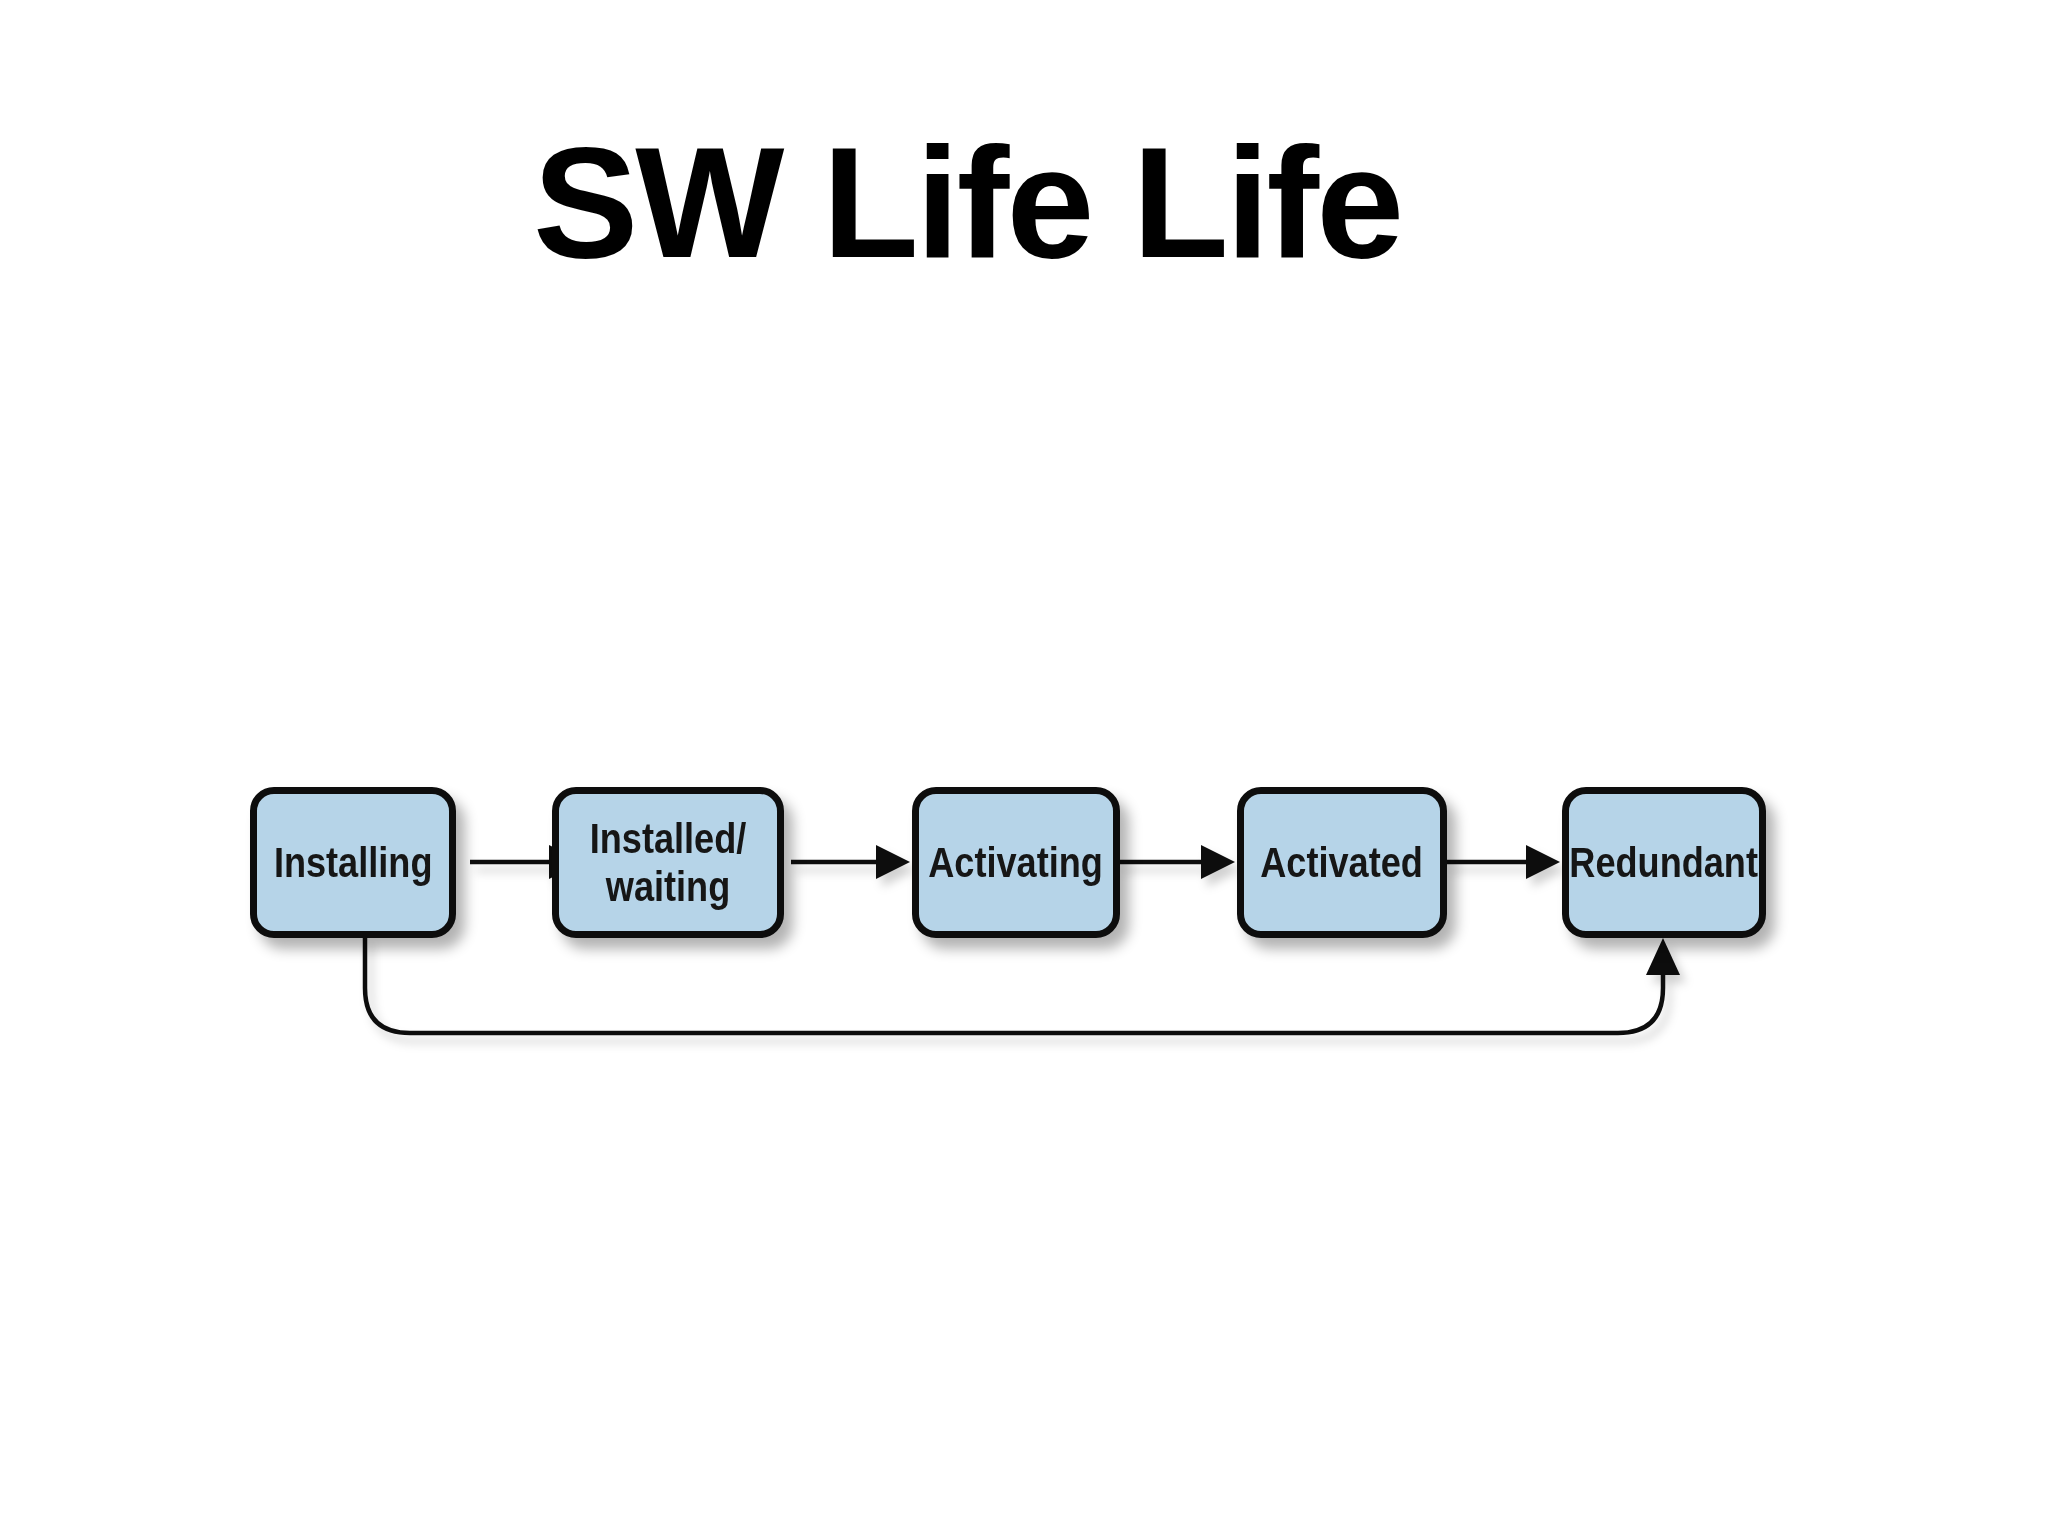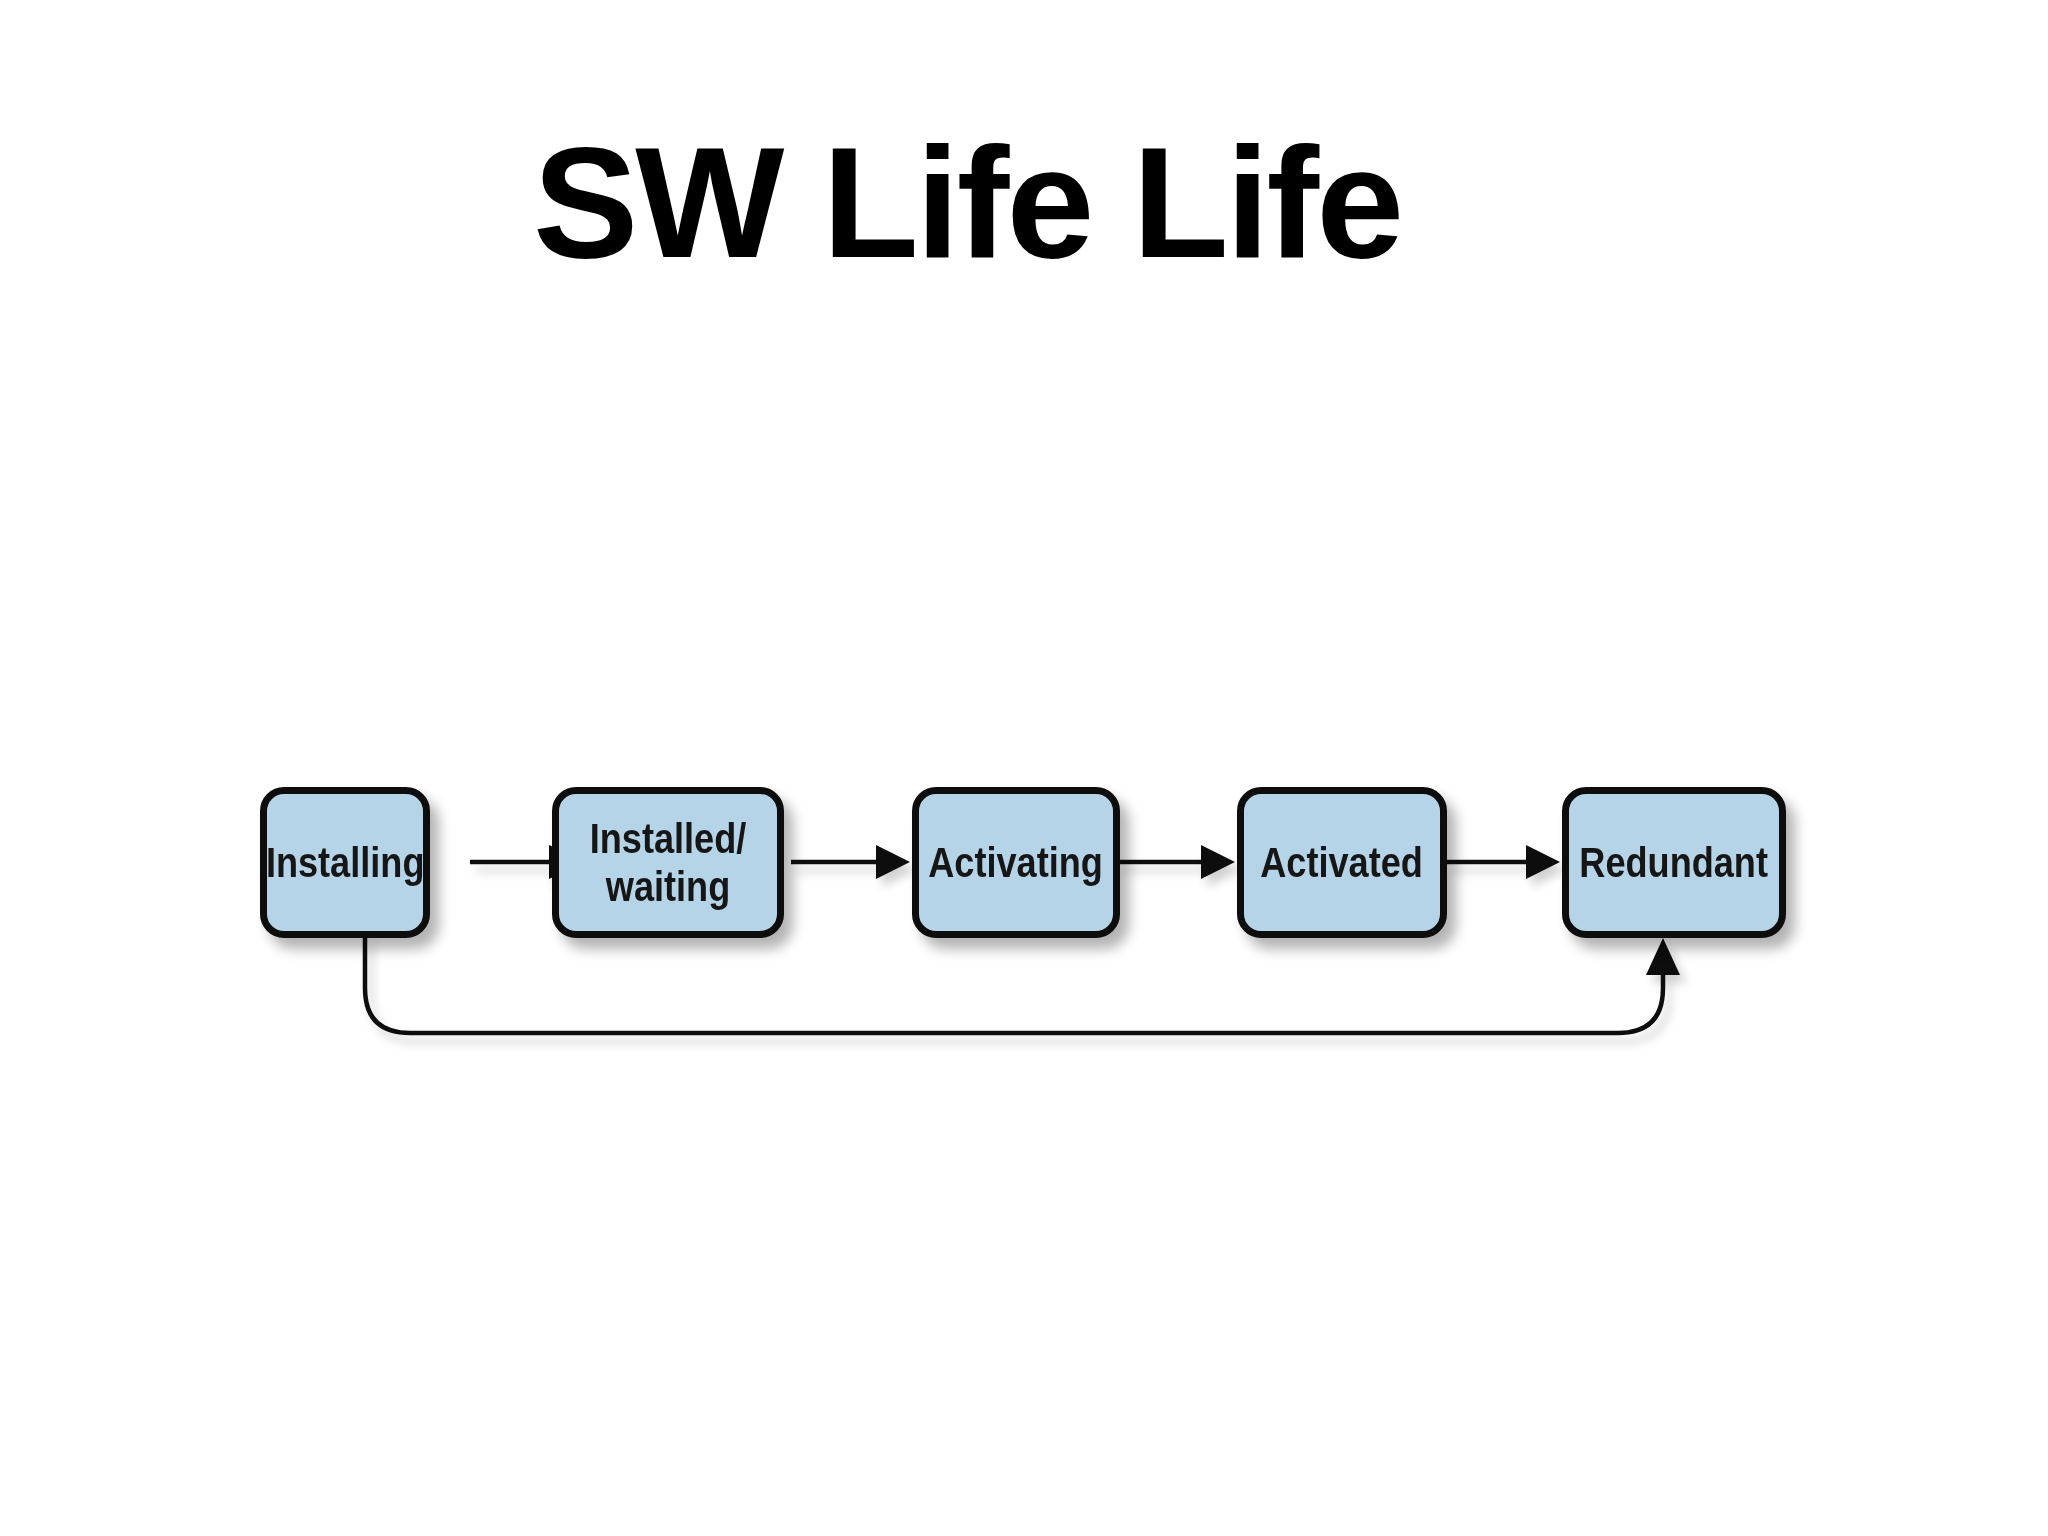--- a/index.html
+++ b/index.html
@@ -102,34 +102,34 @@
       <line x1="1445" y1="862" x2="1530" y2="862"></line>
       <polygon points="1560,862 1526,845 1526,879"></polygon>
     </g>
 
     <g>
       <path d="M 365 936 L 365 988 Q 365 1033 410 1033 L 1618 1033 Q 1663 1033 1663 988 L 1663 972"></path>
       <polygon points="1663,938 1646,975 1680,975"></polygon>
     </g>
   </svg>
 
-  <div class="node" style="left:260px; width:170px">
+  <div class="node" style="left:250px; width:206px">
     <span class="node-label">Installing</span>
   </div>
 
   <div class="node" style="left:552px; width:232px">
     <span class="node-label">Installed/
 waiting</span>
   </div>
 
   <div class="node" style="left:1237px; width:210px">
     <span class="node-label">Activated</span>
   </div>
 
   <div class="node" style="left:912px; width:208px">
     <span class="node-label">Activating</span>
   </div>
 
-  <div class="node" style="left:1562px; width:224px">
+  <div class="node" style="left:1562px; width:204px">
     <span class="node-label">Redundant</span>
   </div>
 
 </div>
 
 </body></html>

